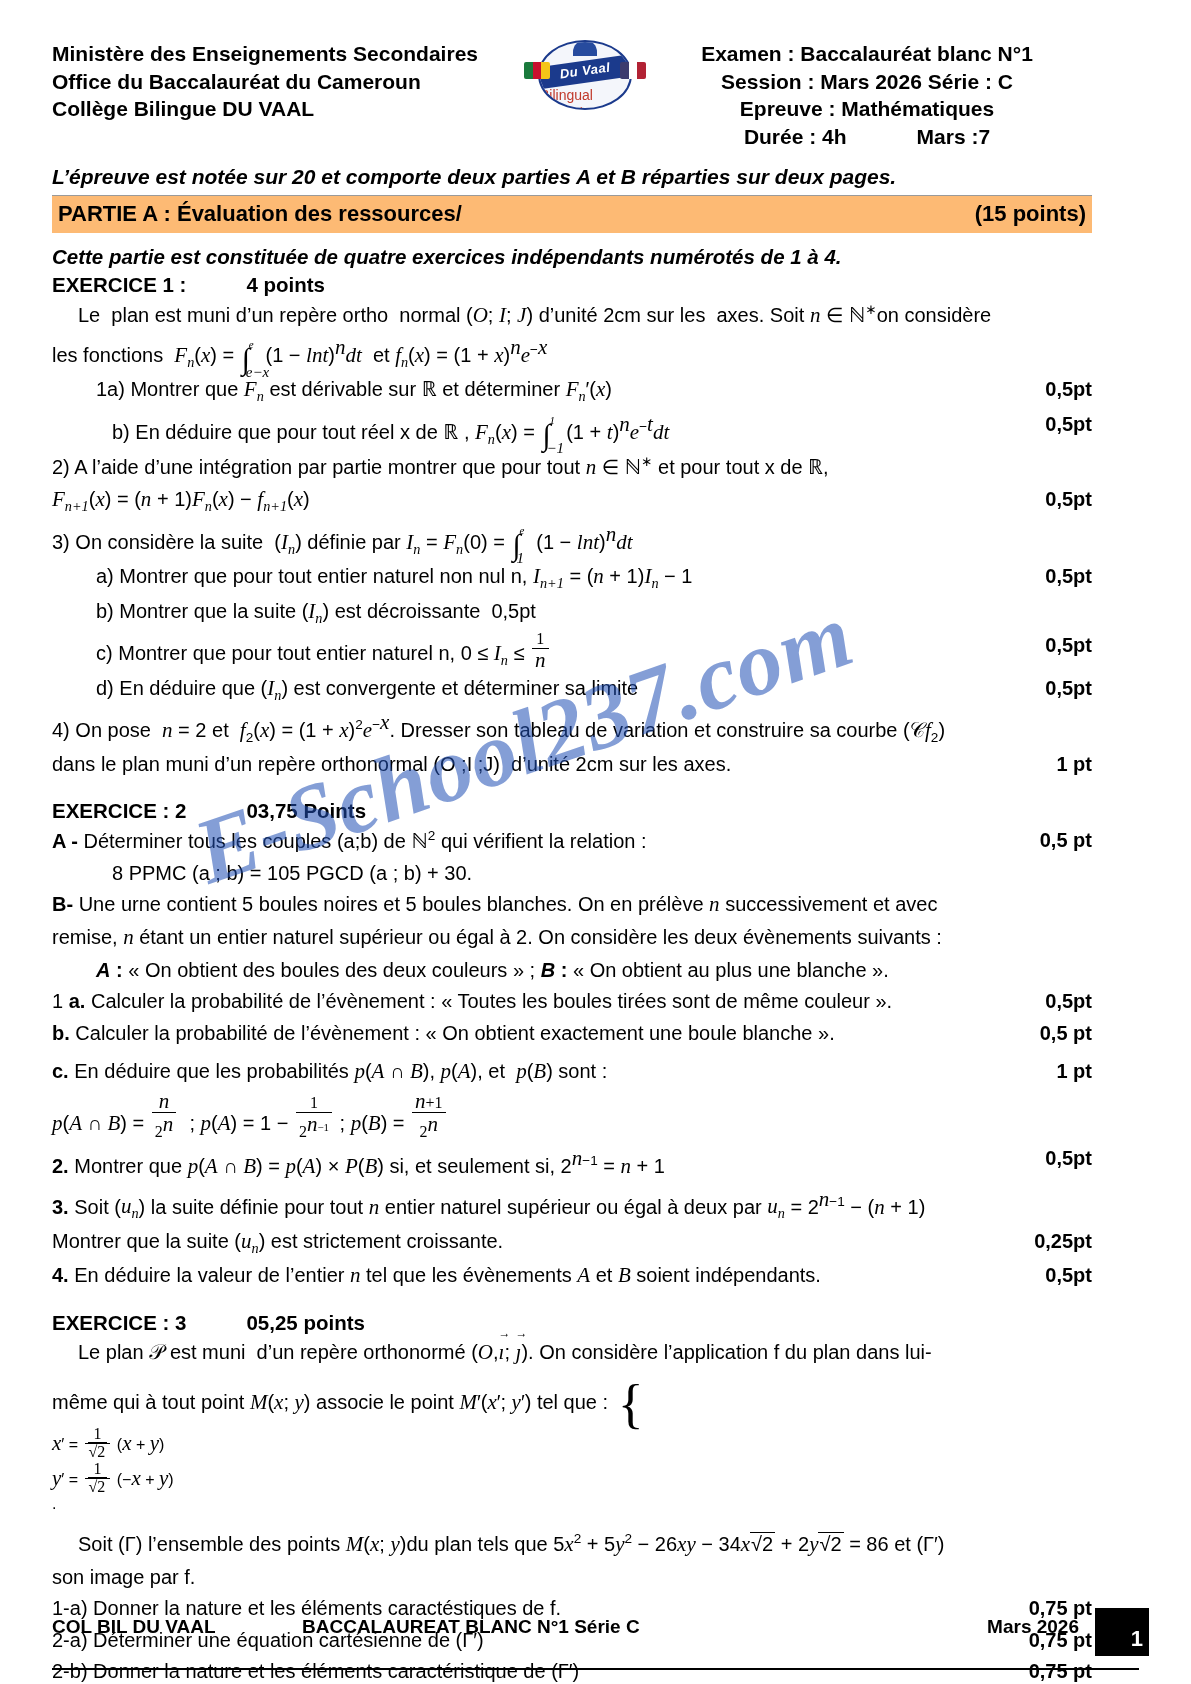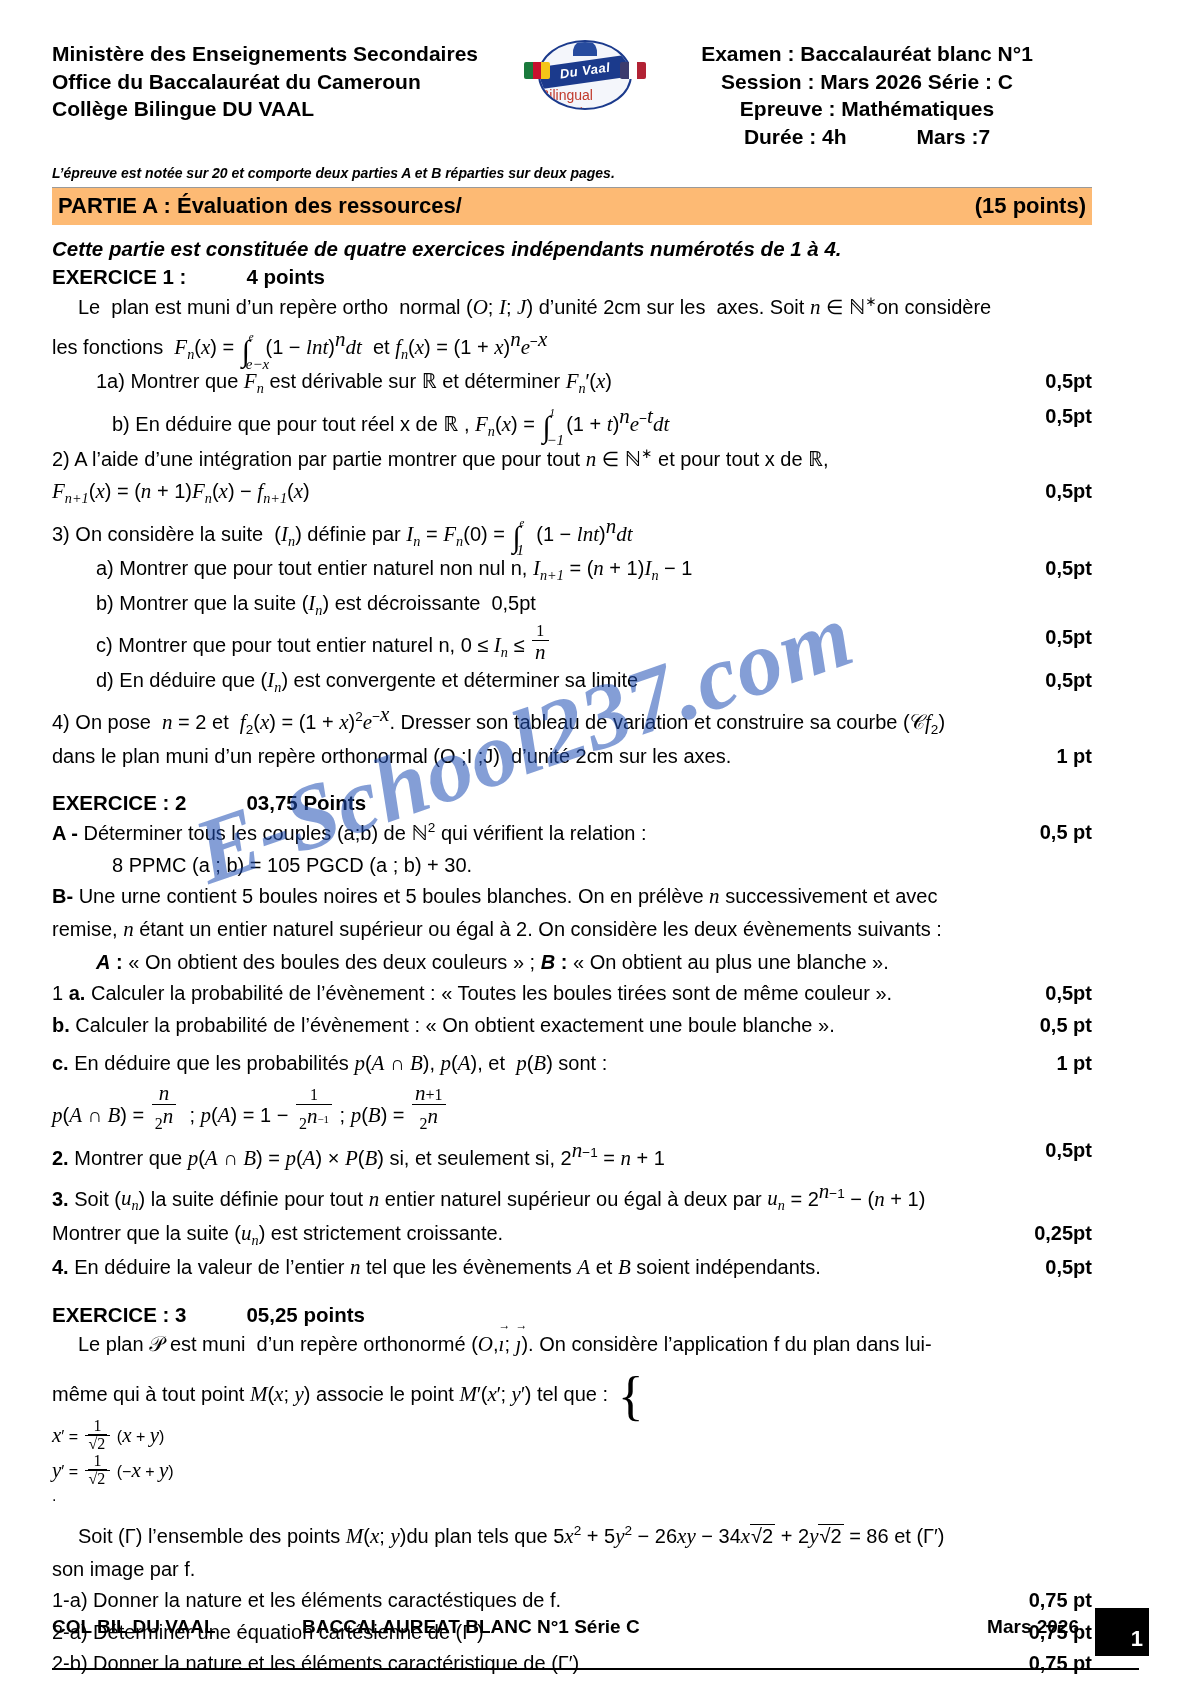--- a/index.html
+++ b/index.html
@@ -133,21 +133,21 @@
   .cm1 { background: #1a7a3c; }
   .cm2 { background: #c8102e; }
   .cm3 { background: #f5c518; }
   .us-red { background: #b22234; }
   .us-white { background: #ffffff; }
   .us-blue { background: #3c3b6e; }
   
   .notice {
     font-style: italic;
     font-weight: bold;
-    font-size: 14px;
+    font-size: 21px;
     margin-top: 14px;
   }
   .partie {
     margin-top: 6px;
     background: #fdba74;
     font-weight: bold;
     font-size: 22px;
     padding: 5px 6px 6px 6px;
     display: flex;
     justify-content: space-between;

